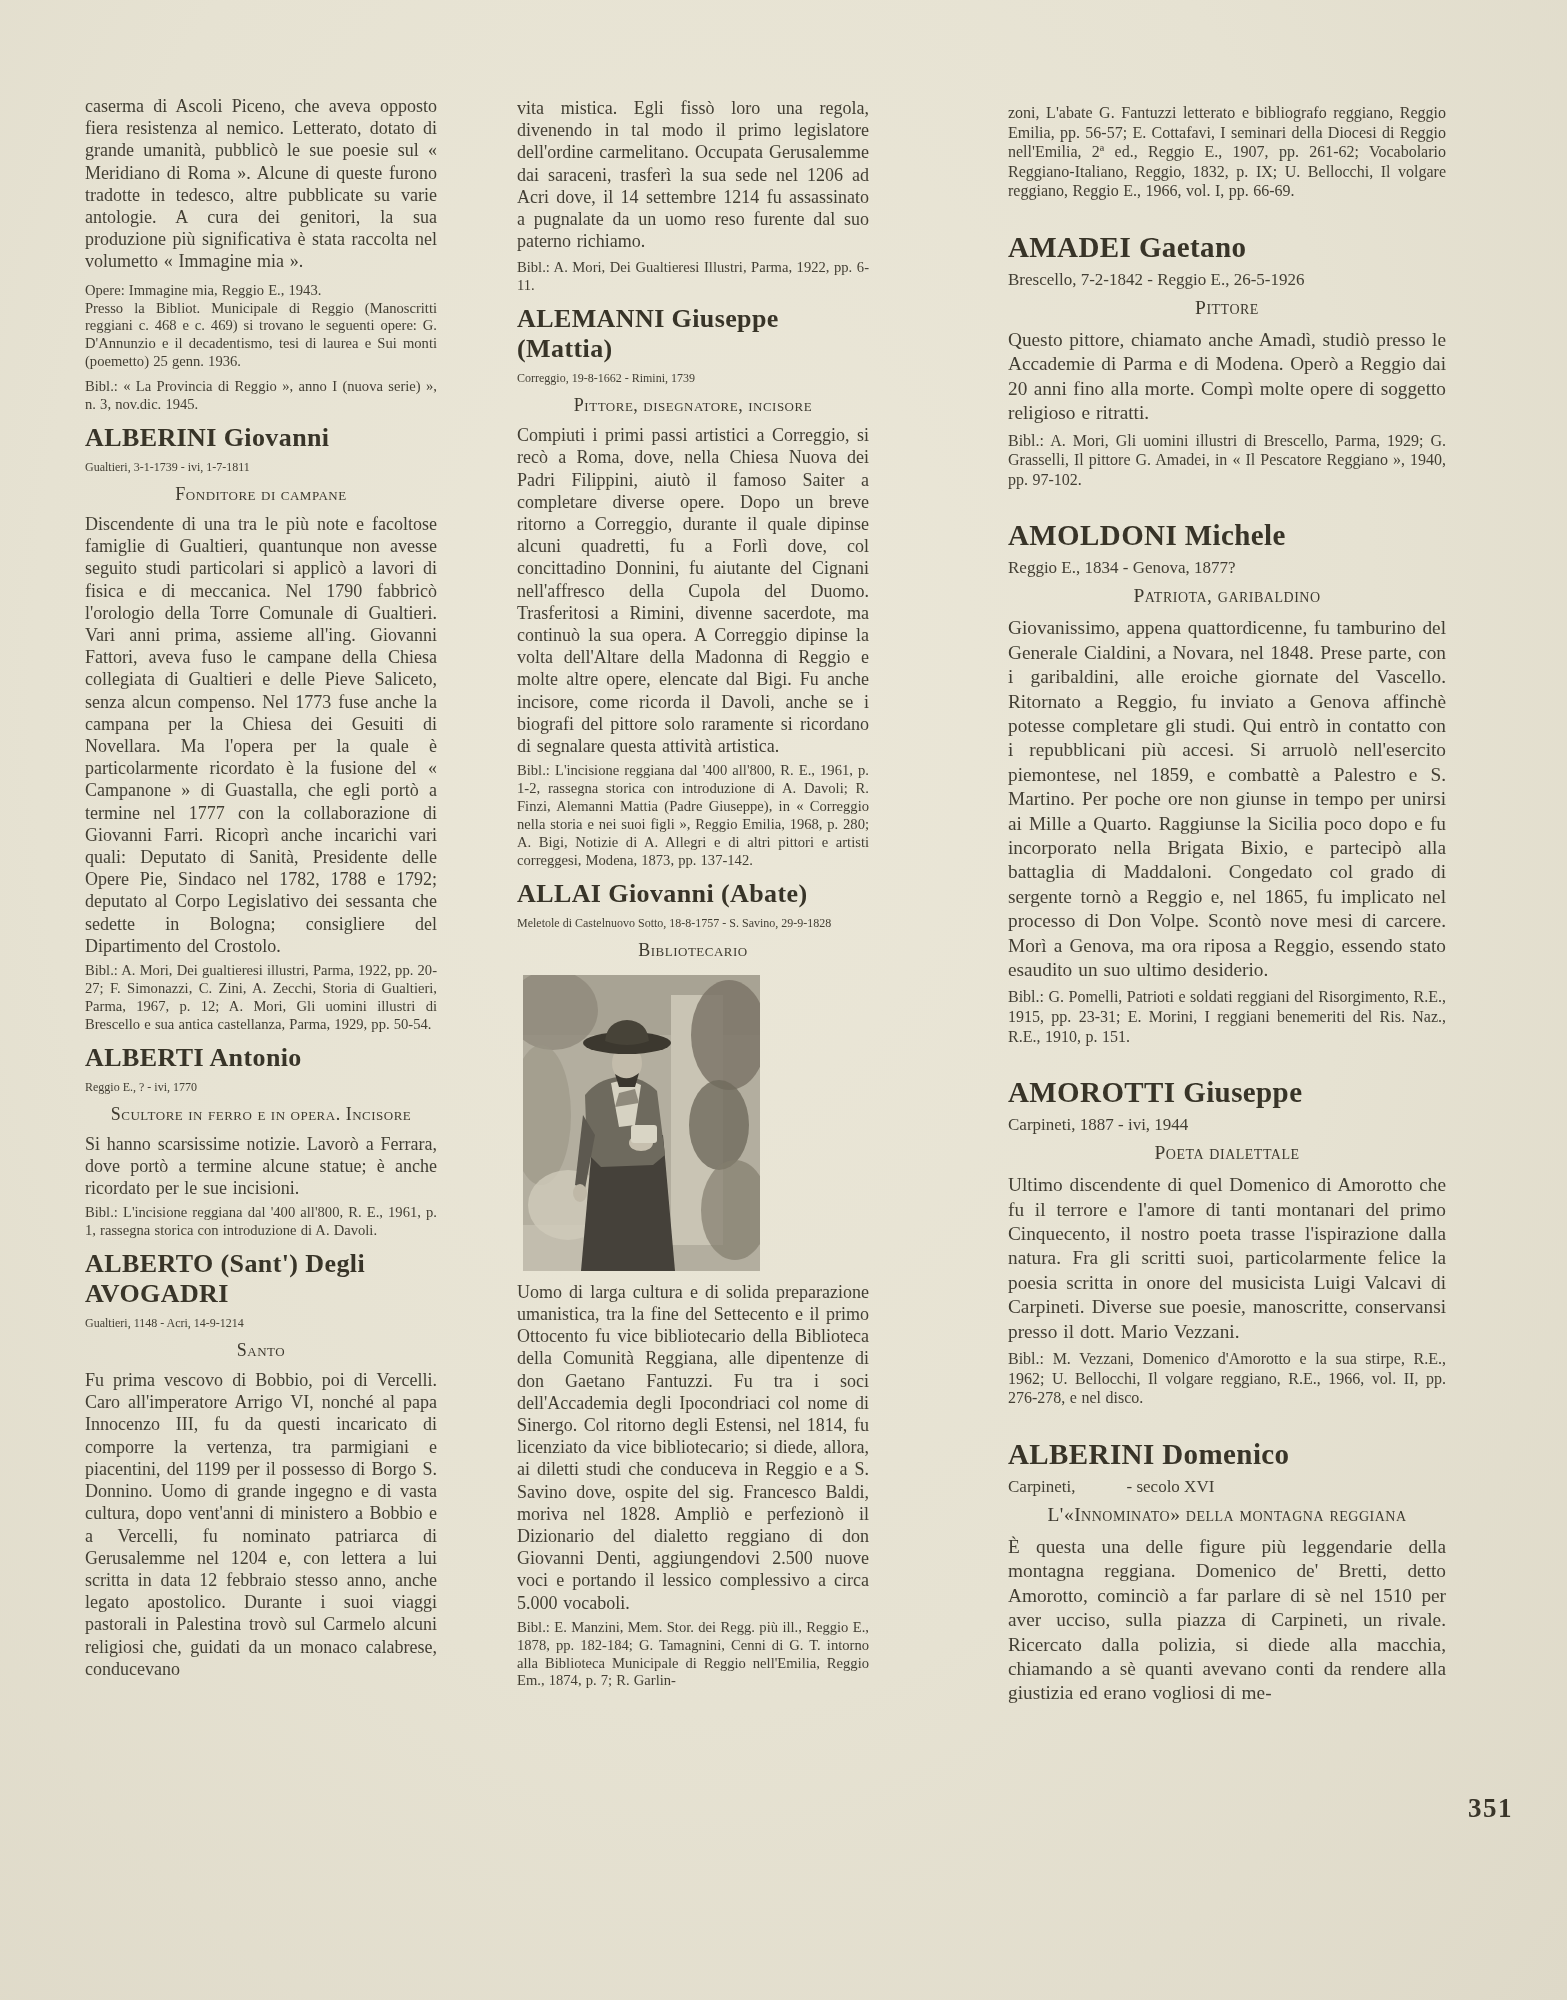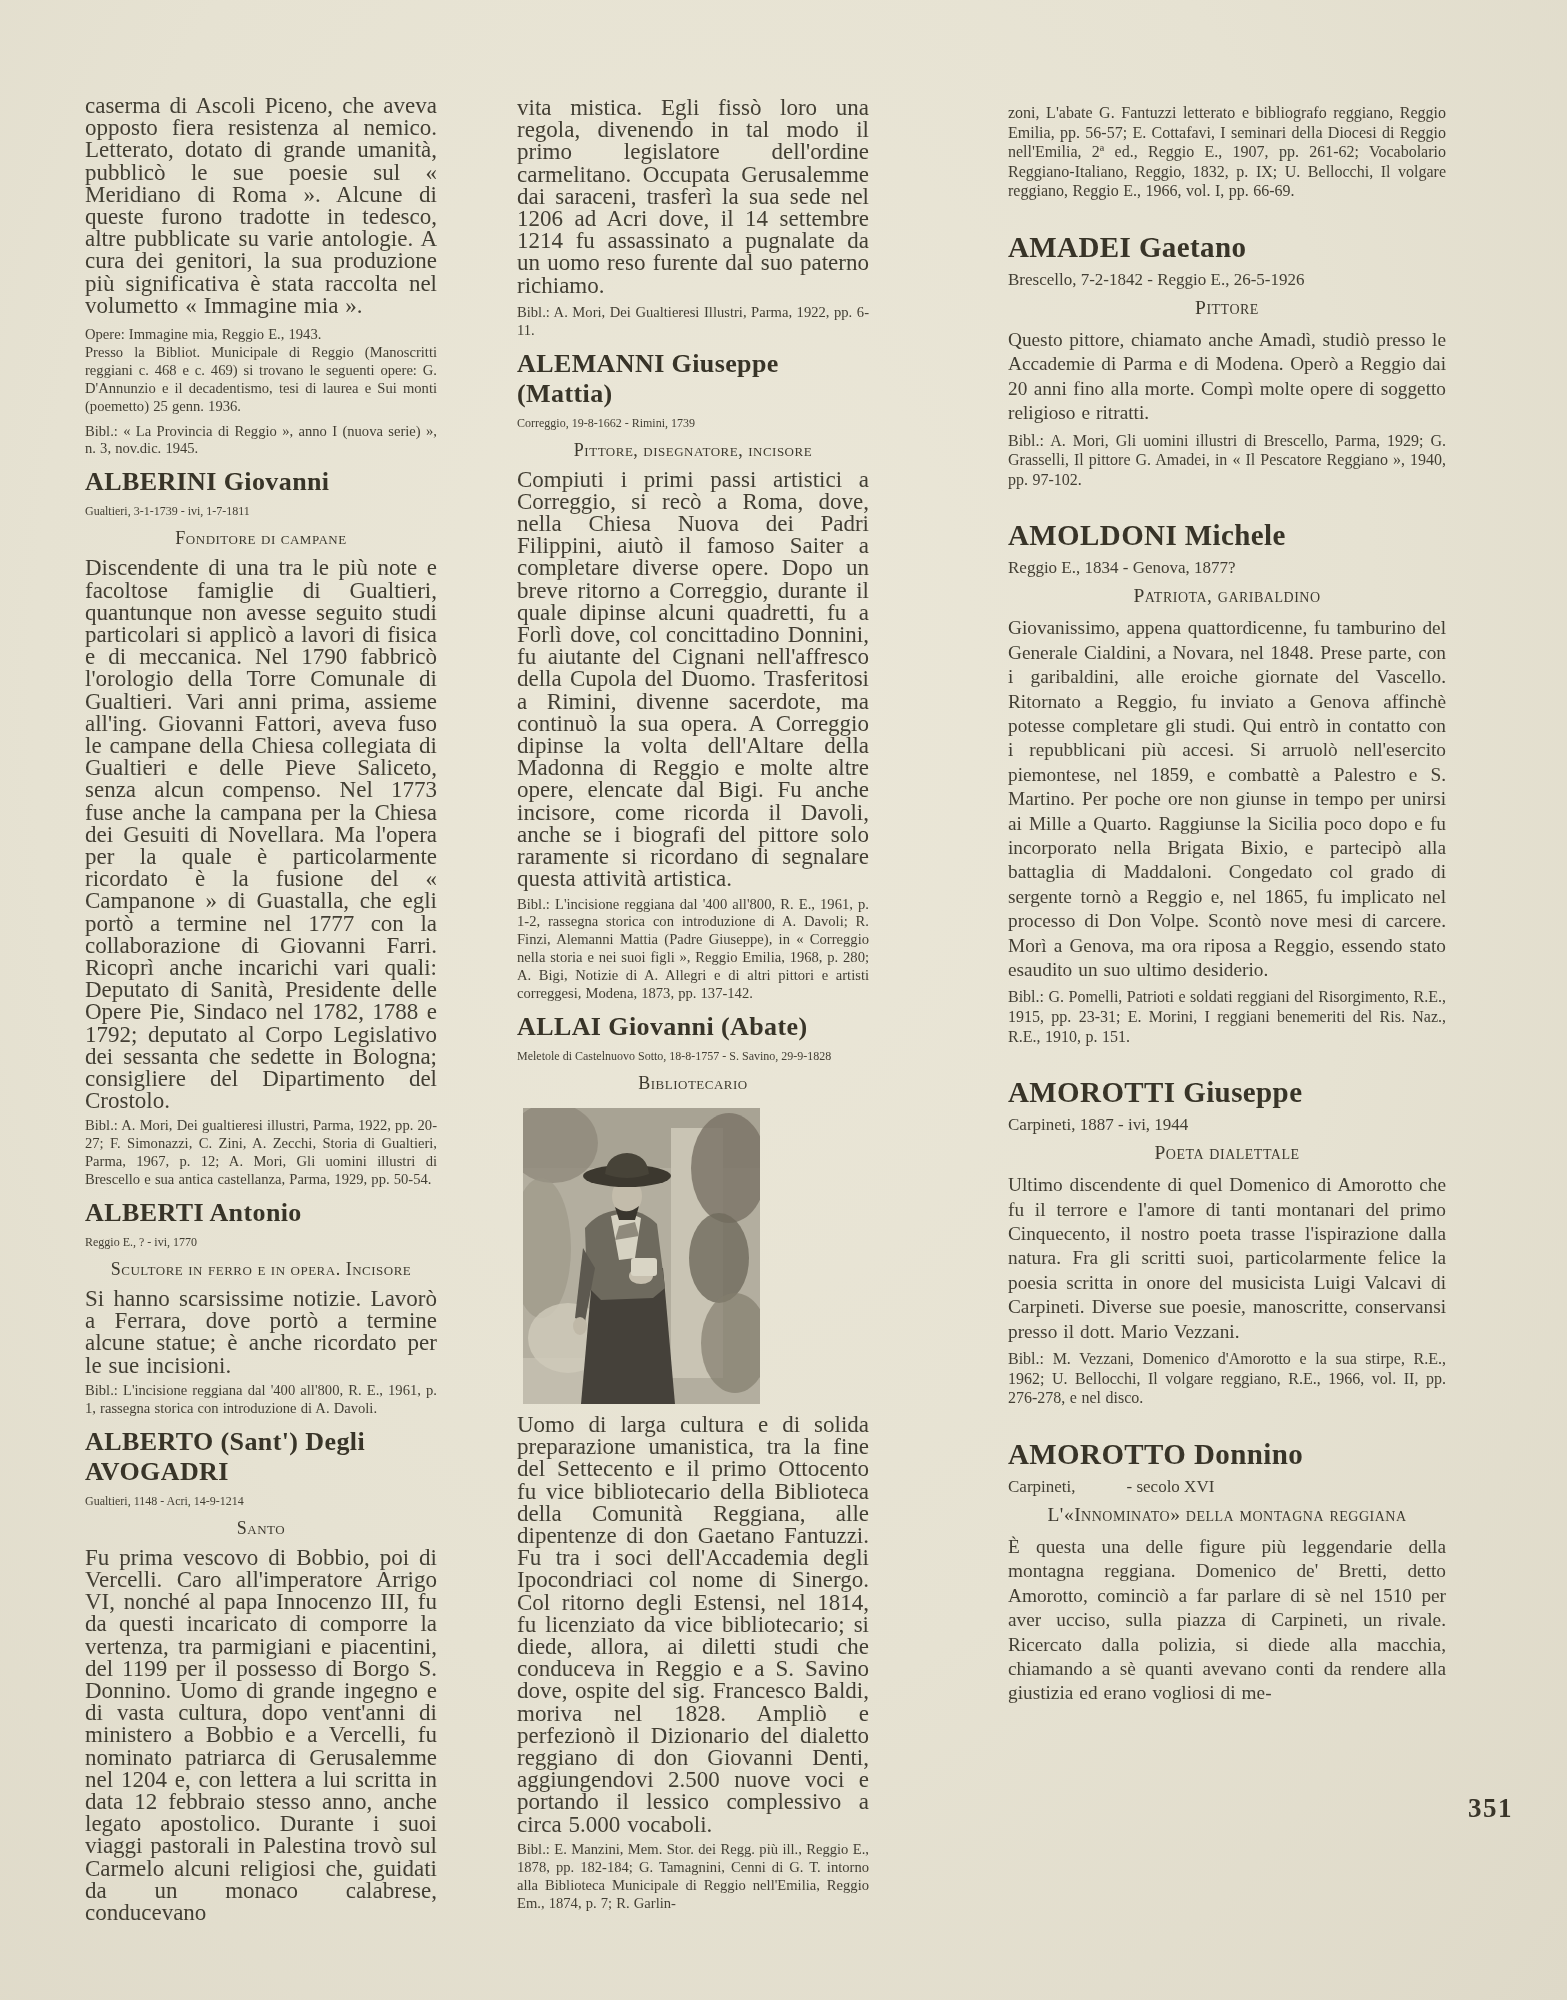--- a/index.html
+++ b/index.html
@@ -9,21 +9,21 @@
     background:radial-gradient(ellipse at 45% 35%, #ebe7d8 0%, #e6e2d2 55%, #ded9c8 100%);
     font-family:"Liberation Serif", serif;
     color:#423e33;
     overflow:hidden;
   }
   .col{position:absolute;text-align:justify;}
   .col1{left:85px;top:95px;width:352px;}
   .col2{left:517px;top:97px;width:352px;}
   .col3{left:1008px;top:103px;width:438px;}
 
-  .body{font-size:23px;line-height:22.2px;margin:8px 0 0;word-spacing:1.2px;}
+  .body{font-size:18px;line-height:22.2px;margin:8px 0 0;word-spacing:1.2px;}
   .col > .body:first-child, .col > .small:first-child{margin-top:0;}
   .small{font-size:14.6px;line-height:17.9px;margin:5px 0 0;word-spacing:.5px;}
   .opere{margin-top:9px;}
   .opere .small{margin:0;}
   .biblprev{margin-top:7px;}
 
   .entry{margin-top:9px;}
   .name{font-weight:700;font-size:26px;line-height:30px;letter-spacing:.4px;margin:0;color:#383428;text-align:left;}
   .dates{font-size:12px;line-height:25px;margin:2px 0 0;text-align:left;}
   .prof{font-size:18px;line-height:22px;margin:3px 0 0;font-variant:small-caps;letter-spacing:.5px;text-align:center;color:#3d392e;}
@@ -151,21 +151,21 @@
 
     <article class="entry">
       <h2 class="name">AMOROTTI Giuseppe</h2>
       <p class="dates">Carpineti, 1887 - ivi, 1944</p>
       <p class="prof">Poeta dialettale</p>
       <p class="body">Ultimo discendente di quel Domenico di Amorotto che fu il terrore e l'amore di tanti montanari del primo Cinquecento, il nostro poeta trasse l'ispirazione dalla natura. Fra gli scritti suoi, particolarmente felice la poesia scritta in onore del musicista Luigi Valcavi di Carpineti. Diverse sue poesie, manoscritte, conservansi presso il dott. Mario Vezzani.</p>
       <p class="small">Bibl.: M. Vezzani, Domenico d'Amorotto e la sua stirpe, R.E., 1962; U. Bellocchi, Il volgare reggiano, R.E., 1966, vol. II, pp. 276-278, e nel disco.</p>
     </article>
 
     <article class="entry">
-      <h2 class="name">AMOROTTO Donnino</h2>
+      <h2 class="name">ALBERINI Domenico</h2>
       <p class="dates">Carpineti,   - secolo XVI</p>
       <p class="prof">L'«Innominato» della montagna reggiana</p>
       <p class="body">È questa una delle figure più leggendarie della montagna reggiana. Domenico de' Bretti, detto Amorotto, cominciò a far parlare di sè nel 1510 per aver ucciso, sulla piazza di Carpineti, un rivale. Ricercato dalla polizia, si diede alla macchia, chiamando a sè quanti avevano conti da rendere alla giustizia ed erano vogliosi di me-</p>
     </article>
   </section>
 
   <div class="pagenum">351</div>
 </div>
 
 </body></html>

